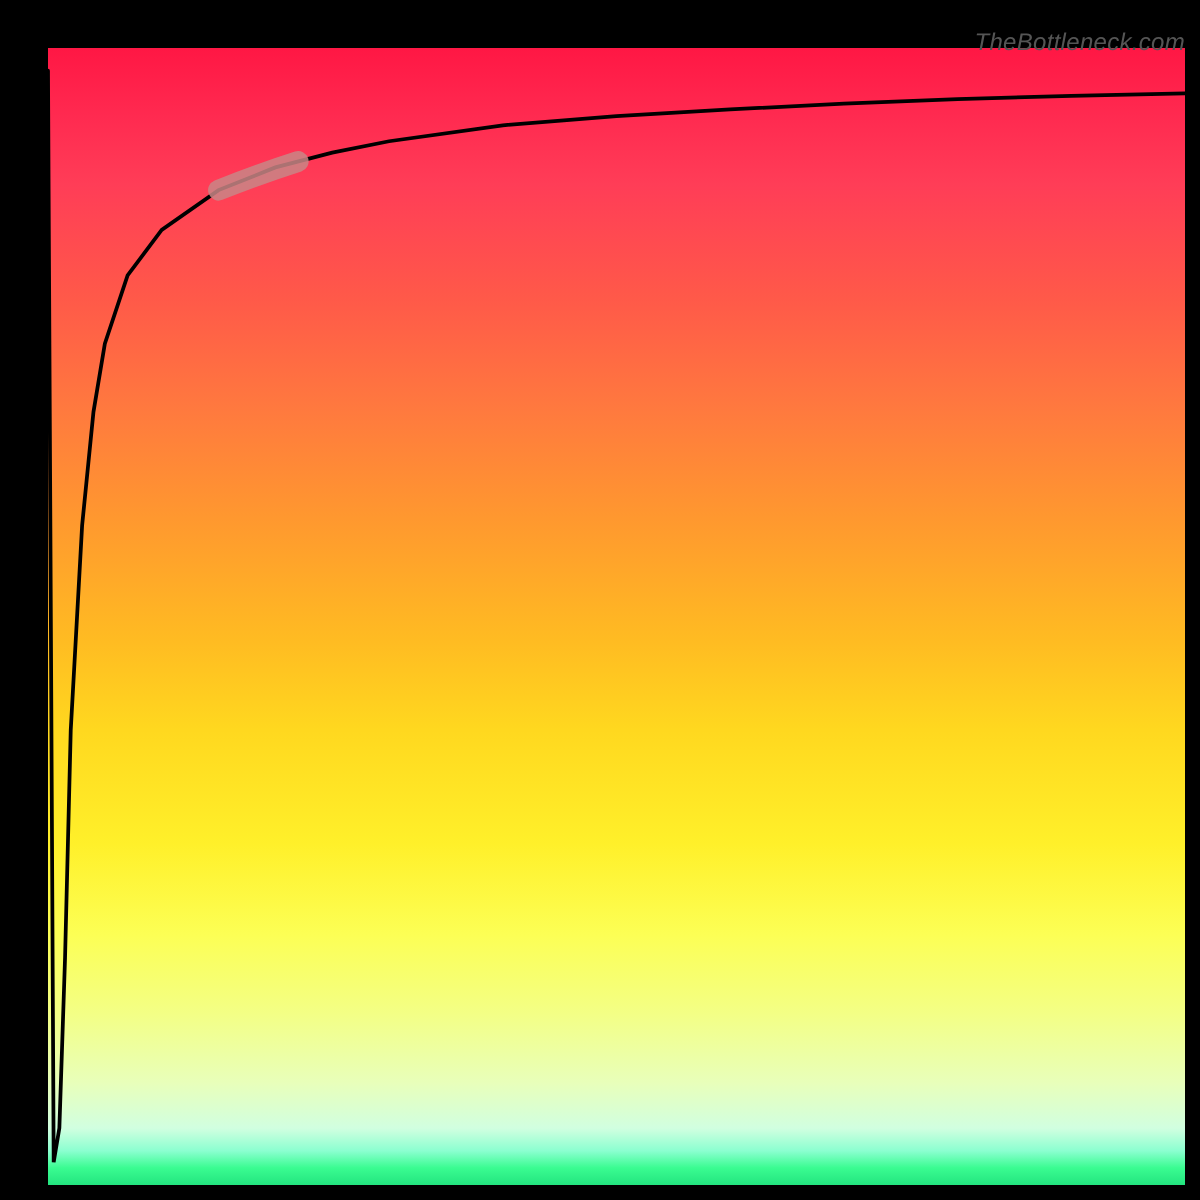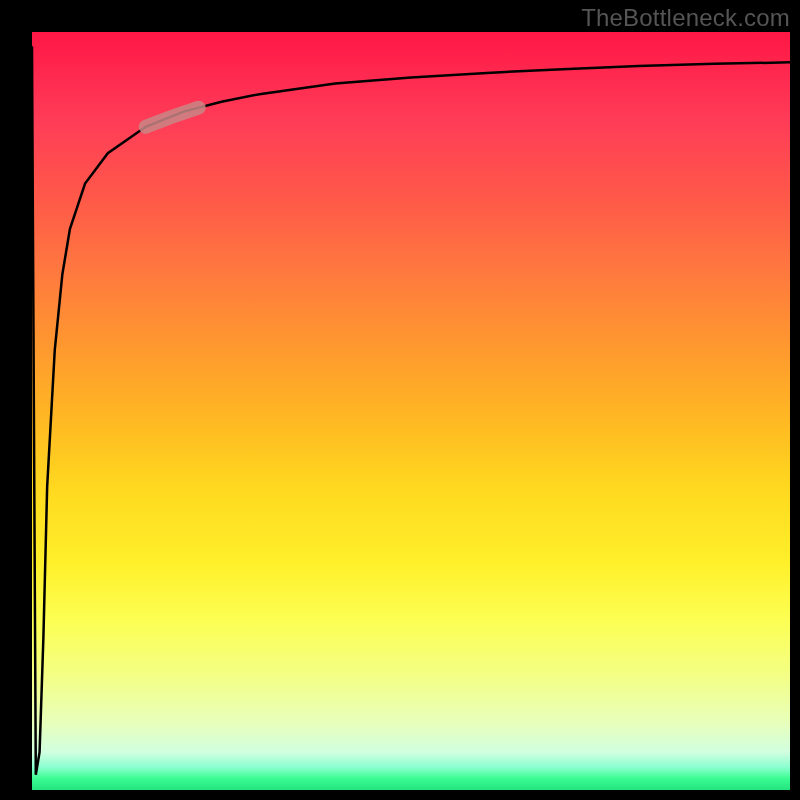--- a/index.html
+++ b/index.html
@@ -6,27 +6,28 @@
   body {
     width: 800px;
     height: 800px;
     font-family: Arial, Helvetica, sans-serif;
     background: #000;
     position: relative;
     overflow: hidden;
   }
   .watermark {
     position: absolute;
-    top: 4px;
+    top: 20px;
     right: 10px;
-    font-size: 24px;
+    font-size: 16px;
     color: #555;
     z-index: 10;
     font-weight: 400;
     letter-spacing: 0.2px;
+    font-style: italic;
   }
   .plot-area {
     position: absolute;
     left: 32px;
     top: 32px;
     width: 758px;
     height: 758px;
     background: linear-gradient(to bottom,
       #ff1744 0%,
       #ff2a50 6%,

